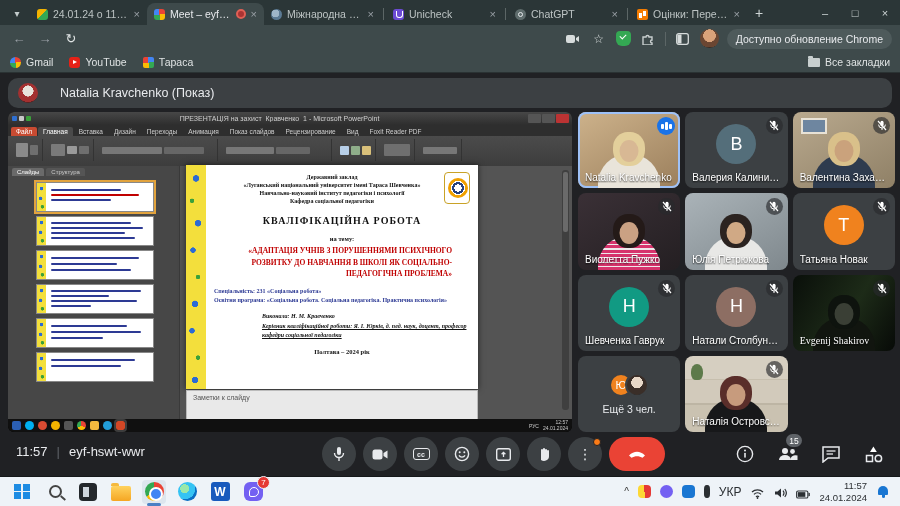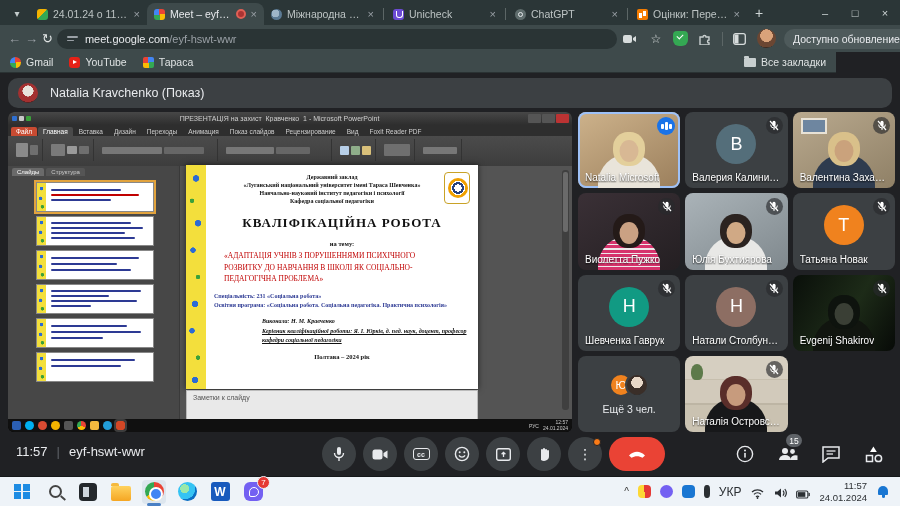--- a/index.html
+++ b/index.html
@@ -40,33 +40,33 @@
   .url { font-size:11px; color:#e8eaed; white-space:nowrap; }
   .url .path { color:#9aa0a6; }
   .tb-right { margin-left:auto; display:flex; align-items:center; gap:8px; }
   .tbic { width:18px; height:18px; display:flex; align-items:center; justify-content:center; color:#d7dcdc; font-size:12px; }
   .shield { width:15px; height:15px; background:#34a853; border-radius:4px 4px 6px 6px; position:relative;}
   .shield::after{ content:""; position:absolute; left:4px; top:3px; width:5px; height:3px; border:1.6px solid #fff; border-top:none; border-right:none; transform:rotate(-45deg);}
   .avatar-sm { width:19px; height:19px; border-radius:50%; background:radial-gradient(circle at 50% 35%, #d9a27a 0 40%, #6b4632 41% 75%, #3c2a20 76%); }
   .update-chip { height:20px; border-radius:10px; background:#4e5a5b; color:#e8eaed; font-size:10.5px; display:flex; align-items:center; padding:0 9px; white-space:nowrap; }
   .sep-v { width:1px; height:14px; background:#5c6666; }
 
-  .bookmarks { position:absolute; left:0; top:52px; width:836px; height:21px; background:#3e4a4b; display:flex; align-items:center; gap:16px; padding:0 10px; border-bottom:1px solid #2a3233; }
+  .bookmarks { position:absolute; left:0; top:52px; width:900px; height:21px; background:#3e4a4b; display:flex; align-items:center; gap:16px; padding:0 10px; border-bottom:1px solid #2a3233; }
   .bm { display:flex; align-items:center; gap:5px; color:#dfe3e3; font-size:10.5px; }
   .bmic { width:11px; height:11px; border-radius:50%; }
   .bmic.gmail { background:conic-gradient(#ea4335 0 25%,#fbbc04 0 50%,#34a853 0 75%,#4285f4 0); }
   .bmic.yt { background:#e62117; border-radius:3px; position:relative; }
   .bmic.yt::after{ content:""; position:absolute; left:4px; top:3px; border-left:4px solid #fff; border-top:2.6px solid transparent; border-bottom:2.6px solid transparent; }
   .bmic.maps { background:conic-gradient(#4285f4 0 25%, #34a853 0 50%, #fbbc04 0 75%, #ea4335 0); border-radius:2px; }
   .bm-right { margin-left:auto; display:flex; align-items:center; gap:5px; color:#dfe3e3; font-size:10.5px; }
   .folder-ic { width:12px; height:9px; background:#c8cfcf; border-radius:1px; position:relative; }
   .folder-ic::before { content:""; position:absolute; left:0; top:-2px; width:5px; height:2px; background:#c8cfcf; border-radius:1px 1px 0 0; }
 
   
-  .banner { position:absolute; left:8px; top:78px; width:884px; height:30px; background:#3c4043; border-radius:10px; display:flex; align-items:center; gap:12px; padding:0 10px; }
+  .banner { position:absolute; left:8px; top:78px; width:884px; height:30px; background:#3c4043; border-radius:10px; display:flex; align-items:center; gap:22px; padding:0 10px; }
   .banner .bav { width:20px; height:20px; border-radius:50%; background:radial-gradient(circle at 50% 40%, #e8e4dc 0 35%, #a33030 36% 70%, #5c1f1f 71%); }
   .banner .btxt { color:#e8eaed; font-size:12.5px; }
 
   
   .present { position:absolute; left:8px; top:112px; width:564px; height:320px; background:#000; border-radius:6px; overflow:hidden; }
   .ppt-title { position:absolute; left:0; top:0; width:100%; height:13px; background:linear-gradient(#474747,#2e2e2e); display:flex; align-items:center; }
   .qat { display:flex; gap:2px; margin-left:4px; }
   .qat i { width:5px; height:5px; border-radius:1px; display:block; }
   .ppt-title .wt { flex:1; text-align:center; color:#cfcfcf; font-size:7px; white-space:nowrap; overflow:hidden; }
   .ppt-winbtns { display:flex; gap:1px; margin-right:3px; }
@@ -104,23 +104,23 @@
        radial-gradient(circle at 60% 50%, #3aa13a 0 2px, transparent 2.5px),
        radial-gradient(circle at 45% 62%, #2b6bd4 0 3px, transparent 3.5px),
        radial-gradient(circle at 30% 74%, #2b6bd4 0 2.5px, transparent 3px),
        radial-gradient(circle at 60% 86%, #3aa13a 0 2px, transparent 2.5px),
        radial-gradient(circle at 45% 96%, #2b6bd4 0 3px, transparent 3.5px); }
   .slide-body { position:absolute; left:20px; top:0; right:0; bottom:0; font-family:"Liberation Serif", serif; color:#111; }
   .emblem { position:absolute; right:8px; top:7px; width:26px; height:32px; border:1px solid #c9a227; border-radius:4px; background:#fff; }
   .emblem::after { content:""; position:absolute; left:3px; top:5px; width:18px; height:18px; border-radius:50%;
      background:radial-gradient(circle, #fff 0 28%, #28427e 29% 45%, #fff 46% 55%, #f0a000 56%); border:1.5px dotted #f0a000; }
   .org { text-align:center; font-weight:bold; font-size:6px; line-height:1.35; padding:8px 34px 0 14px; }
-  .doctype { text-align:center; font-weight:bold; font-size:13px; letter-spacing:1px; margin-top:10px; }
+  .doctype { text-align:center; font-weight:bold; font-size:10px; letter-spacing:1px; margin-top:10px; }
   .topic-label { text-align:center; font-weight:bold; font-size:6.5px; margin-top:9px; }
-  .stitle { text-align:left; font-weight:normal; font-size:7.5px; line-height:1.5; color:#c00000; margin:3px 26px 0 18px; }
+  .stitle { text-align:right; font-weight:bold; font-size:7.5px; line-height:1.5; color:#c00000; margin:3px 26px 0 18px; }
   .spec { font-weight:bold; font-size:6px; line-height:1.5; color:#2d3a94; margin:8px 10px 0 8px; }
   .byline { font-weight:bold; font-style:italic; font-size:6px; margin:8px 8px 0 56px; }
   .super { font-weight:bold; font-style:italic; font-size:6px; line-height:1.45; margin:3px 8px 0 56px; text-decoration:underline; }
   .sfooter { text-align:center; font-weight:bold; font-size:6.5px; margin-top:8px; }
 
   .notes { position:absolute; left:178px; top:224px; width:292px; height:30px; background:#e9e9e9; border:1px solid #bbb; color:#555; font-size:7px; padding:3px 6px; }
 
   .inner-taskbar { position:absolute; left:0; top:307px; width:100%; height:13px; background:#101010; display:flex; align-items:center; gap:4px; padding:0 4px; }
   .itb-ic { width:9px; height:9px; border-radius:2px; flex:0 0 auto; }
   .itb-ic.hl { outline:2px solid #3d3d3d; background:#d24726; }
@@ -140,21 +140,21 @@
   .vp { position:absolute; left:50%; bottom:0; transform:translateX(-50%); width:62px; height:34px; border-radius:30px 30px 0 0; background:var(--top); z-index:1; }
   .vh { position:absolute; left:50%; bottom:22px; transform:translateX(-50%); width:32px; height:34px; border-radius:46%; background:var(--hair); z-index:2; }
   .vf { position:absolute; left:50%; bottom:26px; transform:translateX(-50%); width:19px; height:22px; border-radius:50%; background:var(--skin); z-index:3; }
   .t1 { background:linear-gradient(150deg,#cdb28b,#9b7f5c); --hair:#e3cf9b; --skin:#d8b894; --top:#e9e4da; }
   .t3 { background:linear-gradient(150deg,#b9a98e,#8f8066); --hair:#d9c08a; --skin:#caa27c; --top:#2e3b4e; }
   .t3 .frame { position:absolute; left:8px; top:6px; width:26px; height:16px; background:#6e86a0; border:2px solid #e8e2d6; }
   .t4 { background:linear-gradient(150deg,#3a3036,#241f22); --hair:#241a18; --skin:#caa183; --top:repeating-linear-gradient(#d6336c 0 3px,#efe7ea 3px 4.5px); }
   .t4 .vp { background:var(--top); }
   .t5 { background:linear-gradient(150deg,#aab3b8,#7f888d); --hair:#2b2320; --skin:#d0a985; --top:#e8e8e6; }
   .t9 { background:linear-gradient(150deg,#9aa3a8,#6f787d); --hair:#d7bf93; --skin:#d5b291; --top:#1f2326; }
-  .t10 { background:linear-gradient(120deg,#0a0f0a,#1d2b18 55%,#070a07); --hair:#0e130e; --skin:#3a3f35; --top:#11150f; }
+  .t10 { background:linear-gradient(120deg,#0a0f0a,#1d2b18 55%,#070a07);font-family:Liberation Serif, serif; --hair:#0e130e; --skin:#3a3f35; --top:#11150f; }
   .t12 { background:linear-gradient(#d6cfc1 0 30%, #c7bfae 30% 32%, #d2cabb 32% 62%, #bdb5a4 62% 64%, #cac2b1 64%); --hair:#5a2e2a; --skin:#c79b7d; --top:#17181a; }
   .t12 .plant { position:absolute; left:6px; top:8px; width:12px; height:16px; border-radius:50% 50% 40% 40%; background:#5d7a4a; }
   .more-tile { display:flex; flex-direction:column; align-items:center; justify-content:center; gap:6px; }
   .more-avs { display:flex; }
   .mav { width:24px; height:24px; border-radius:50%; color:#fff; font-size:11px; display:flex; align-items:center; justify-content:center; border:2px solid #3c4043; }
   .mav.yu { background:#f0821e; }
   .mav.ph { background:radial-gradient(circle at 50% 38%, #e8d8c8 0 36%, #3a2e28 37% 75%, #1e1a16 76%); margin-left:-8px; }
   .more-label { color:#e8eaed; font-size:10.5px; }
 
   
@@ -248,27 +248,20 @@
       <span class="wbtn">–</span>
       <span class="wbtn">□</span>
       <span class="wbtn">×</span>
     </div>
   </div>
 
   <div class="toolbar">
     <span class="navic">←</span>
     <span class="navic">→</span>
     <span class="navic en">↻</span>
-    <div class="omnibox">
-      <span class="omni-ic">
-          <i></i>
-          <i></i>
-        </span>
-      <span class="url"><span>meet.google.com</span><span class="path">/eyf-hswt-wwr</span></span>
-    </div>
     <div class="tb-right">
       <span class="tbic">
         <svg width="14" height="10" viewBox="0 0 14 10">
             <rect x="0" y="1" width="9" height="8" rx="2" fill="#d7dcdc"></rect>
             <path d="M10 4 L13 2 V8 L10 6 Z" fill="#d7dcdc"></path>
           </svg>
       </span>
       <span class="tbic">☆</span>
       <span class="shield"></span>
       <span class="tbic">
@@ -470,21 +463,21 @@
 
     <div class="tile t1 speaking">
       <span class="vp"></span>
         <span class="vh"></span>
         <span class="vf"></span>
       <span class="audiodot">
           <i></i>
           <i></i>
           <i></i>
         </span>
-      <span class="pname">Natalia Microsoft</span>
+      <span class="pname">Natalia Kravchenko</span>
     </div>
 
     <div class="tile">
       <span class="avcircle" style="background:#546e7a">В</span>
       <span class="micoff">
           <svg width="10" height="11" viewBox="0 0 10 11">
             <rect x="3.4" y="0.8" width="3.2" height="5.6" rx="1.6" fill="#fff"></rect>
             <path d="M1.6 4.6 a3.4 3.4 0 0 0 6.8 0" fill="none" stroke="#fff" stroke-width="1"></path>
             <line x1="5" y1="8" x2="5" y2="10" stroke="#fff" stroke-width="1"></line>
             <line x1="1" y1="1" x2="9" y2="10" stroke="#fff" stroke-width="1.2"></line>
@@ -529,21 +522,21 @@
         <span class="vh"></span>
         <span class="vf"></span>
       <span class="micoff">
           <svg width="10" height="11" viewBox="0 0 10 11">
             <rect x="3.4" y="0.8" width="3.2" height="5.6" rx="1.6" fill="#fff"></rect>
             <path d="M1.6 4.6 a3.4 3.4 0 0 0 6.8 0" fill="none" stroke="#fff" stroke-width="1"></path>
             <line x1="5" y1="8" x2="5" y2="10" stroke="#fff" stroke-width="1"></line>
             <line x1="1" y1="1" x2="9" y2="10" stroke="#fff" stroke-width="1.2"></line>
           </svg>
         </span>
-      <span class="pname">Юлія Бухтиярова</span>
+      <span class="pname">Юлія Петрюкова</span>
     </div>
 
     <div class="tile">
       <span class="avcircle" style="background:#f0821e">Т</span>
       <span class="micoff">
           <svg width="10" height="11" viewBox="0 0 10 11">
             <rect x="3.4" y="0.8" width="3.2" height="5.6" rx="1.6" fill="#fff"></rect>
             <path d="M1.6 4.6 a3.4 3.4 0 0 0 6.8 0" fill="none" stroke="#fff" stroke-width="1"></path>
             <line x1="5" y1="8" x2="5" y2="10" stroke="#fff" stroke-width="1"></line>
             <line x1="1" y1="1" x2="9" y2="10" stroke="#fff" stroke-width="1.2"></line>

